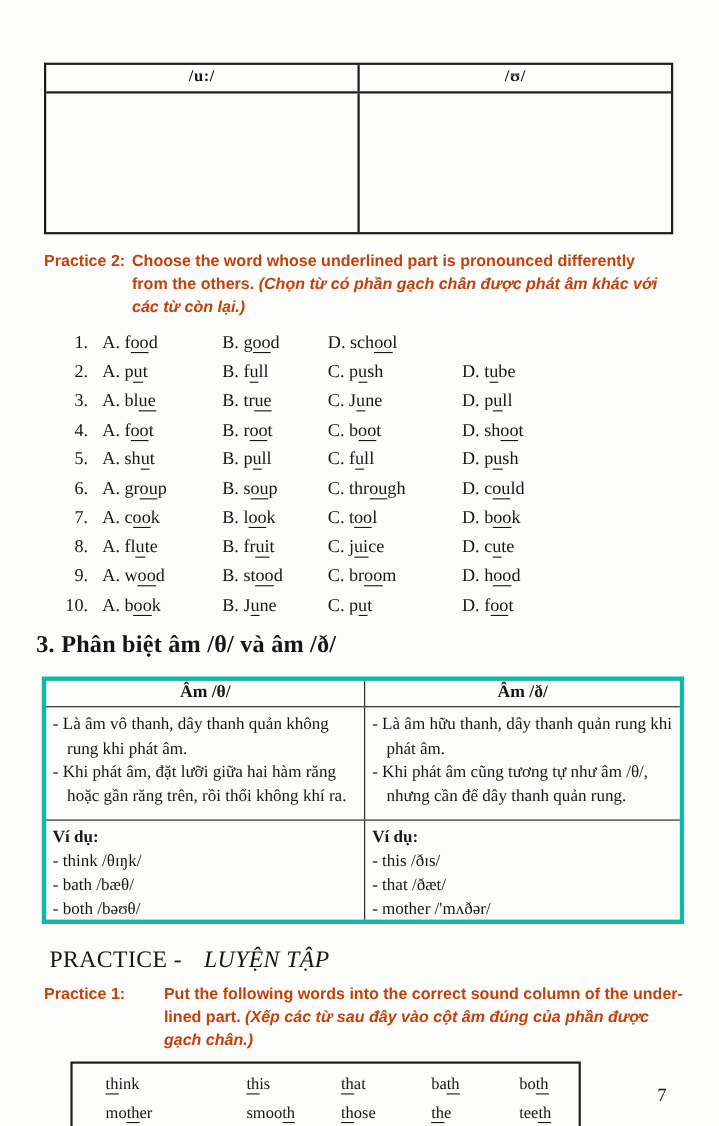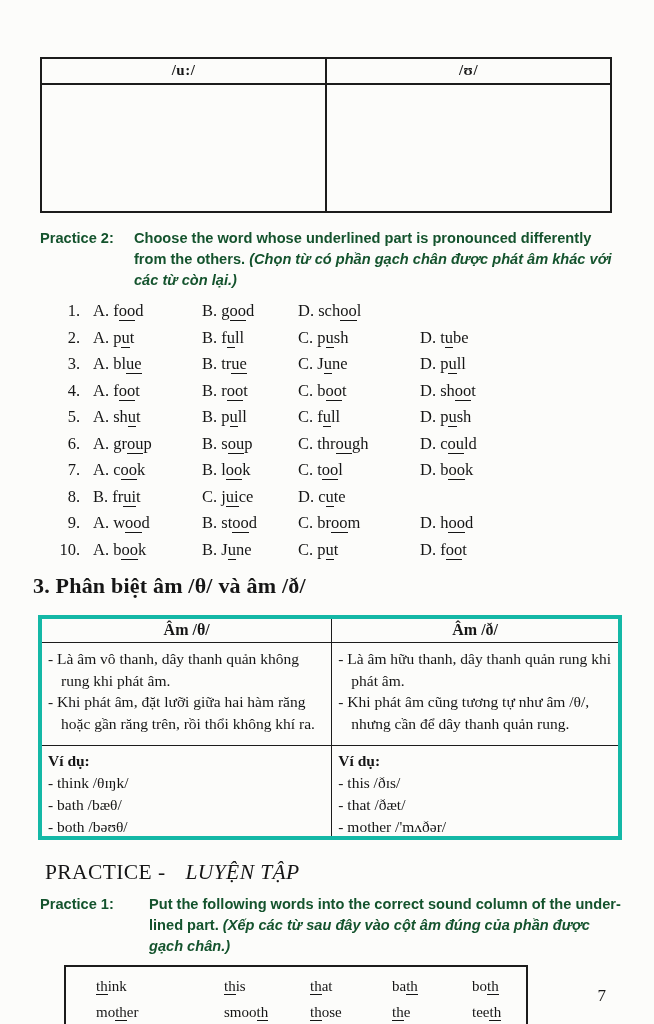--- a/index.html
+++ b/index.html
@@ -19,21 +19,21 @@
     padding:3px 0 4px; letter-spacing:.5px;
   }
   .top-tbl .hdr-cell:first-child, .top-tbl .body-cell:first-child { border-right:2px solid #1c1c1c; }
   .top-tbl .body-row { display:flex; height:126px; }
   .top-tbl .body-cell { flex:1; }
 
   
   .practice-block {
     display:flex; margin-left:40px; margin-right:30px;
     font-family:"Liberation Sans", sans-serif; font-weight:bold;
-    font-size:14.6px; line-height:21px; color:#14532d;justify-content:space-between;
+    font-size:14.6px; line-height:21px; color:#c2410c;
   }
   .practice-label { width:80px; flex:0 0 80px; }
   .practice-text { width:490px; }
   .practice-text i { font-style:italic; }
   .p2 { margin-top:15px; }
   .p1 { margin-top:9px;gap:29px; }
 
   
   .q-list { margin:7px 0 0 56px; }
   .q-row {
@@ -139,20 +139,21 @@
       </div>
       <div class="q-row">
         <span class="q-num">7.</span>
         <span class="q-opt">A. <span>c<span class="ul">oo</span>k</span></span>
         <span class="q-opt">B. <span>l<span class="ul">oo</span>k</span></span>
         <span class="q-opt">C. <span>t<span class="ul">oo</span>l</span></span>
         <span class="q-opt">D. <span>b<span class="ul">oo</span>k</span></span>
       </div>
       <div class="q-row">
         <span class="q-num">8.</span>
+        <span class="q-opt">A. <span>fl<span class="ul">u</span>te</span></span>
         <span class="q-opt">B. <span>fr<span class="ul">ui</span>t</span></span>
         <span class="q-opt">C. <span>j<span class="ul">ui</span>ce</span></span>
         <span class="q-opt">D. <span>c<span class="ul">u</span>te</span></span>
       </div>
       <div class="q-row">
         <span class="q-num">9.</span>
         <span class="q-opt">A. <span>w<span class="ul">oo</span>d</span></span>
         <span class="q-opt">B. <span>st<span class="ul">oo</span>d</span></span>
         <span class="q-opt">C. <span>br<span class="ul">oo</span>m</span></span>
         <span class="q-opt">D. <span>h<span class="ul">oo</span>d</span></span>

